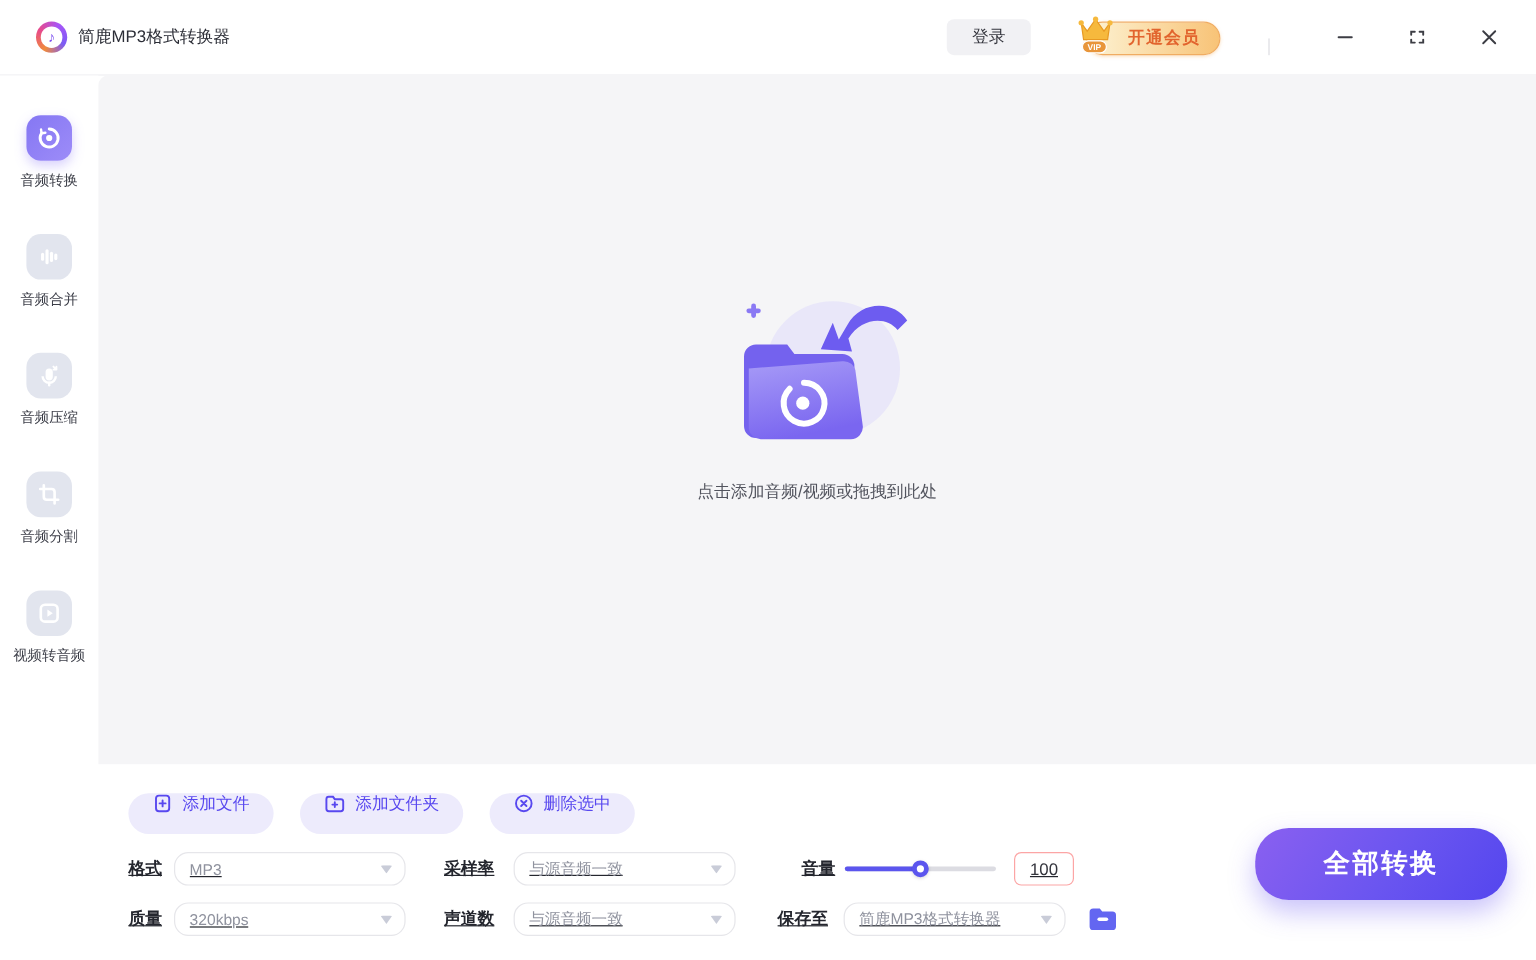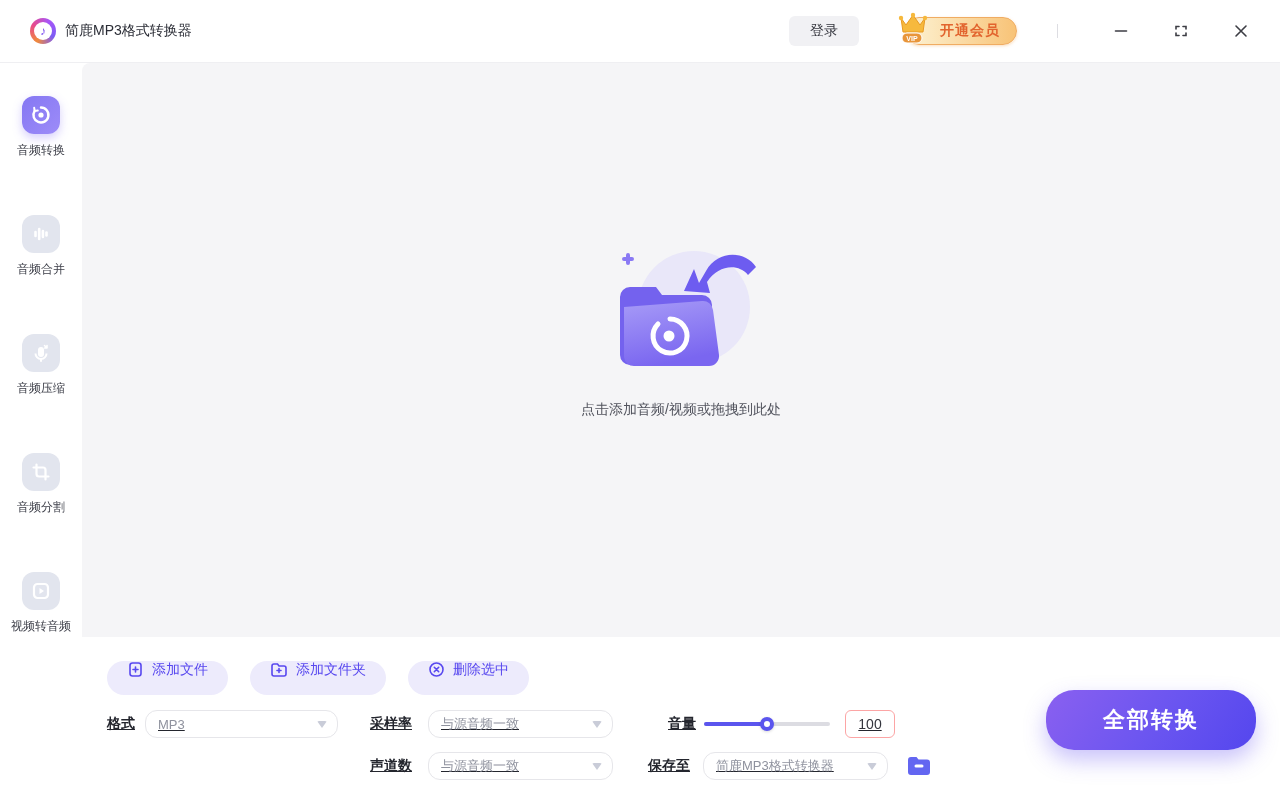--- a/index.html
+++ b/index.html
@@ -5,31 +5,31 @@
   * { margin:0; padding:0; box-sizing:border-box; }
   html,body { width:1280px; height:800px; overflow:hidden; }
   body { font-family:"Liberation Sans","DejaVu Sans",sans-serif; background:#fff; color:#24262e; position:relative; }
 
   
   .header { position:absolute; left:0; top:0; width:1280px; height:63px; background:#fff; border-bottom:1px solid #efeff2; display:flex; align-items:center; }
   .logo-wrap { display:flex; align-items:center; margin-left:30px; gap:9px; }
   .logo { width:26px; height:26px; border-radius:50%; background:conic-gradient(from 210deg,#f08a3c,#e84a8a,#a855f7,#7c5cf5,#f08a3c); display:flex; align-items:center; justify-content:center; }
   .logo-inner { width:18px; height:18px; border-radius:50%; background:#fff; display:flex; align-items:center; justify-content:center; font-size:12px; color:#7c4ef0; font-weight:bold; }
   .app-title { font-size:14px; color:#2b2d36; font-weight:500; }
-  .header-right { margin-left:auto; display:flex; align-items:center; margin-right:24px;gap:20px; }
+  .header-right { margin-left:auto; display:flex; align-items:flex-end; margin-right:24px;gap:20px; }
   .login-btn { height:30px; padding:0 21px; background:#f1f1f4; border-radius:6px; font-size:14px; color:#33343c; display:flex; align-items:center; cursor:pointer; }
   .vip-btn { position:relative; margin-left:26px; height:28px; display:flex; align-items:center; cursor:pointer; }
   .vip-pill { height:28px; border-radius:14px; border:1px solid #f0ac62; background:linear-gradient(90deg,#fdf3d4,#f8c377); padding:0 16px 0 34px; display:flex; align-items:center; box-shadow:0 1px 3px rgba(240,160,70,.35); }
   .vip-label { font-size:14px; font-weight:bold; color:#e2642e; letter-spacing:1px; }
   .vip-crown { position:absolute; left:-12px; top:-9px; width:40px; height:40px; }
   .header-sep { width:1px; height:14px; background:#dddde2; margin:0 18px 0 20px; }
   .win-btn { width:30px; height:30px; display:flex; align-items:center; justify-content:center; cursor:pointer; margin-left:10px; color:#3c3d44; }
 
   
-  .sidebar { position:absolute; left:0; top:63px; width:82px; height:737px; background:#fff; display:flex; flex-direction:column; align-items:center; padding-top:33px; gap:56px; }
+  .sidebar { position:absolute; left:0; top:63px; width:82px; height:737px; background:#fff; display:flex; flex-direction:column; align-items:center; padding-top:33px; gap:36px; }
   .side-item { display:flex; flex-direction:column; align-items:center; cursor:pointer; width:82px; }
   .side-icon { width:38px; height:38px; border-radius:12px; background:#e2e5ee; display:flex; align-items:center; justify-content:center; }
   .side-item.active .side-icon { background:linear-gradient(135deg,#8577f3,#9d8cf8); box-shadow:0 4px 10px rgba(140,120,245,.35); }
   .side-label { margin-top:8px; font-size:12px; color:#3c3e48; }
 
   
   .main { position:absolute; left:82px; top:63px; width:1198px; height:574px; background:#f5f5f7; border-top-left-radius:8px; display:flex; flex-direction:column; align-items:center; justify-content:center; cursor:pointer; }
   .drop-illustration { width:190px; height:140px; margin-bottom:14px; margin-top:-40px; }
   .drop-hint { font-size:14px; color:#52545e; margin-top:6px; }
 
@@ -229,20 +229,27 @@
   <div class="grp g-volume">
     <span class="set-label">音量</span>
     <div class="slider">
       <div class="slider-track"></div>
       <div class="slider-fill" style="width: 50%;"></div>
       <div class="slider-knob" style="left: calc(50% - 7px);"></div>
     </div>
     <input class="vol-box" value="100" style="">
   </div>
 
+  <div class="grp g-quality">
+    <span class="set-label">质量</span>
+    <div class="select w193">
+      <span class="val">320kbps</span>
+      <span class="arrow-down"></span>
+    </div>
+  </div>
 
   <div class="grp g-channels">
     <span class="set-label">声道数</span>
     <div class="select w185">
       <span class="val">与源音频一致</span>
       <span class="arrow-down"></span>
     </div>
   </div>
 
   <div class="grp g-saveto">

